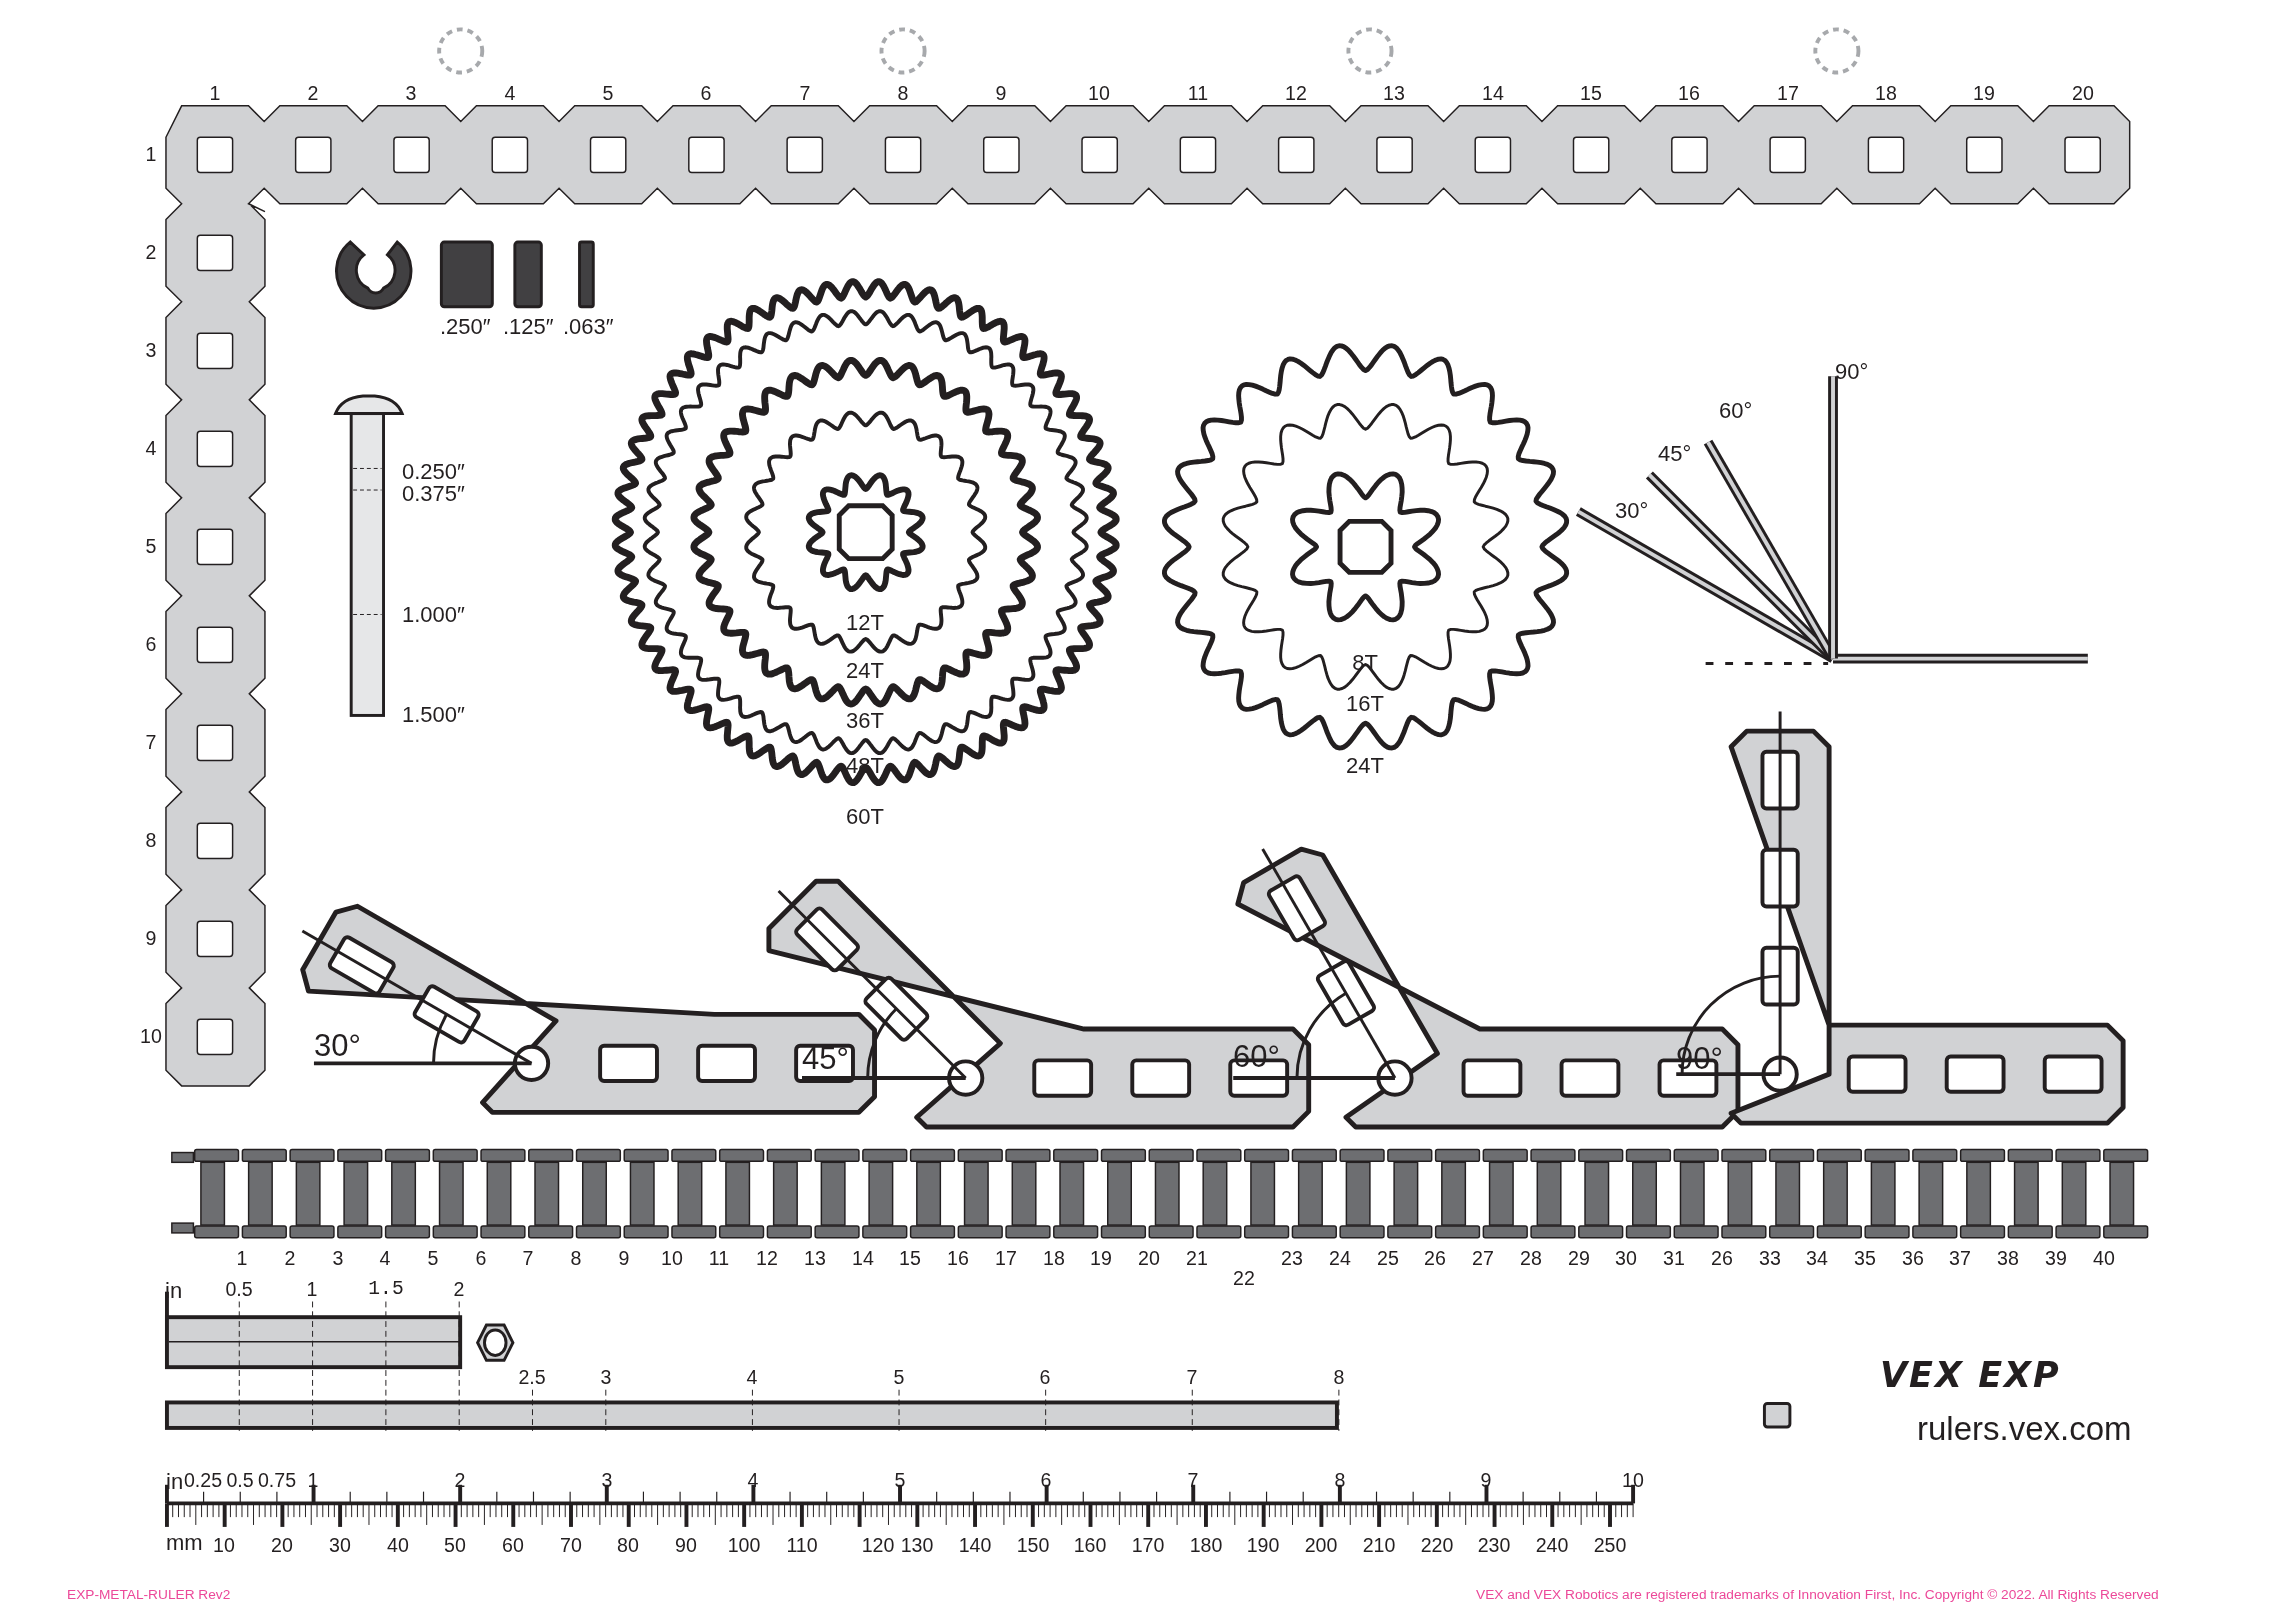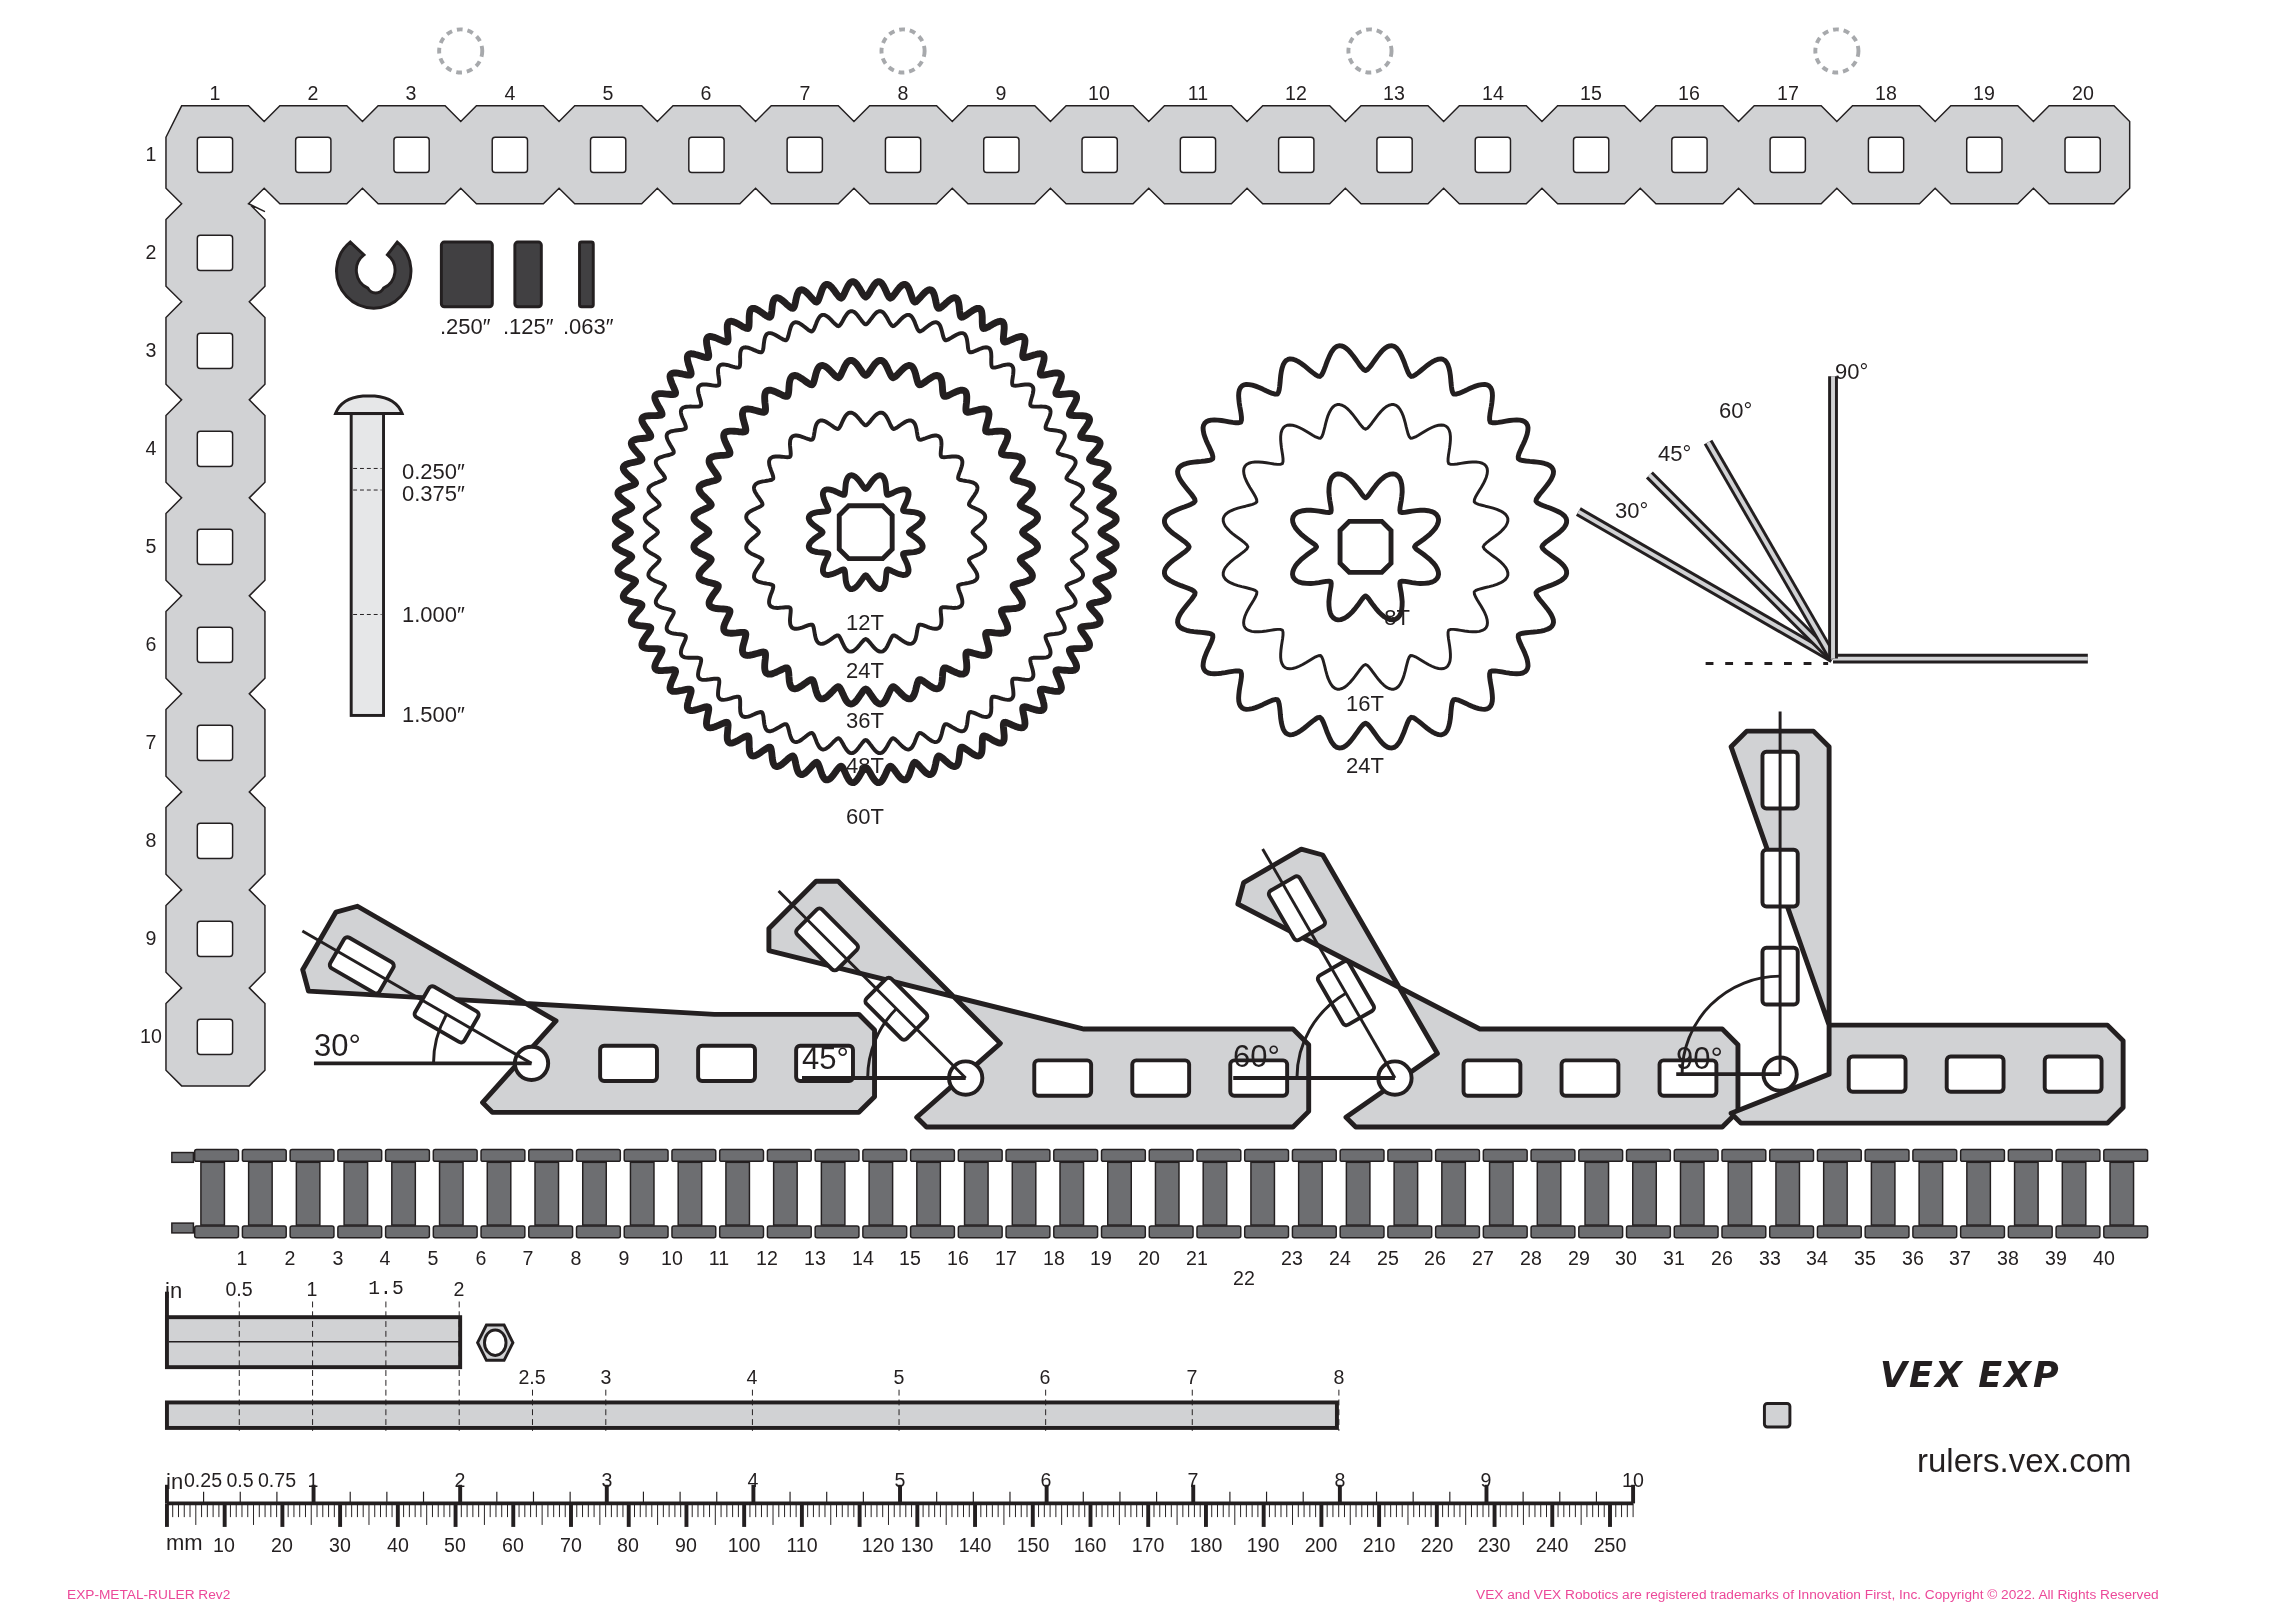--- a/index.html
+++ b/index.html
@@ -631,21 +631,21 @@
     <div class="lbl small" style="left: 563px; top: 316px;">.063″</div>
     <div class="lbl small" style="left: 402px; top: 461px;">0.250″</div>
     <div class="lbl small" style="left: 402px; top: 483px;">0.375″</div>
     <div class="lbl small" style="left: 402px; top: 604px;">1.000″</div>
     <div class="lbl small" style="left: 402px; top: 704px;">1.500″</div>
     <div class="lbl small" style="left: 865px; top: 612px; transform: translateX(-50%);">12T</div>
     <div class="lbl small" style="left: 865px; top: 660px; transform: translateX(-50%);">24T</div>
     <div class="lbl small" style="left: 865px; top: 710px; transform: translateX(-50%);">36T</div>
     <div class="lbl small" style="left: 865px; top: 755px; transform: translateX(-50%);">48T</div>
     <div class="lbl small" style="left: 865px; top: 806px; transform: translateX(-50%);">60T</div>
-    <div class="lbl small" style="left: 1365px; top: 607px; transform: translateX(-50%); margin-left: 32px;">8T</div>
+    <div class="lbl small" style="left: 1365px; top: 652px; transform: translateX(-50%);">8T</div>
     <div class="lbl small" style="left: 1365px; top: 693px; transform: translateX(-50%); text-align: right;">16T</div>
     <div class="lbl small" style="left: 1365px; top: 755px; transform: translateX(-50%);">24T</div>
     <div class="lbl small" style="left: 1615px; top: 500px;">30°</div>
     <div class="lbl small" style="left: 1658px; top: 443px;">45°</div>
     <div class="lbl small" style="left: 1719px; top: 400px;">60°</div>
     <div class="lbl small" style="left: 1835px; top: 361px;">90°</div>
     <div class="lbl deg" style="left: 314px; top: 1030px;">30°</div>
     <div class="lbl deg" style="left: 802px; top: 1043px;">45°</div>
     <div class="lbl deg" style="left: 1233px; top: 1041px;">60°</div>
     <div class="lbl deg" style="left: 1676px; top: 1043px;">90°</div>
@@ -737,21 +737,21 @@
     <div class="lbl num" style="left: 1263px; top: 1536px;">190</div>
     <div class="lbl num" style="left: 1321px; top: 1536px;">200</div>
     <div class="lbl num" style="left: 1379px; top: 1536px;">210</div>
     <div class="lbl num" style="left: 1437px; top: 1536px;">220</div>
     <div class="lbl num" style="left: 1494px; top: 1536px;">230</div>
     <div class="lbl num" style="left: 1552px; top: 1536px;">240</div>
     <div class="lbl num" style="left: 1610px; top: 1536px;">250</div>
   </div>
 
 <div class="lbl brand" style="left:1880px;top:1358px;">VEX EXP</div>
-<div class="lbl url" style="left:1917px;top:1412px;margin-top:32px;">rulers.vex.com</div>
+<div class="lbl url" style="left:1917px;top:1412px;">rulers.vex.com</div>
 <div class="lbl foot" style="left:67px;top:1588px;">EXP-METAL-RULER Rev2</div>
 <div class="lbl foot" style="left:1476px;top:1588px;">VEX and VEX Robotics are registered trademarks of Innovation First, Inc. Copyright © 2022. All Rights Reserved</div>
 
 <style>
   .brand{font-size:35px;}
   .lbl.num{font-size:19.6px;}
 </style>
 
 
 </body></html>

